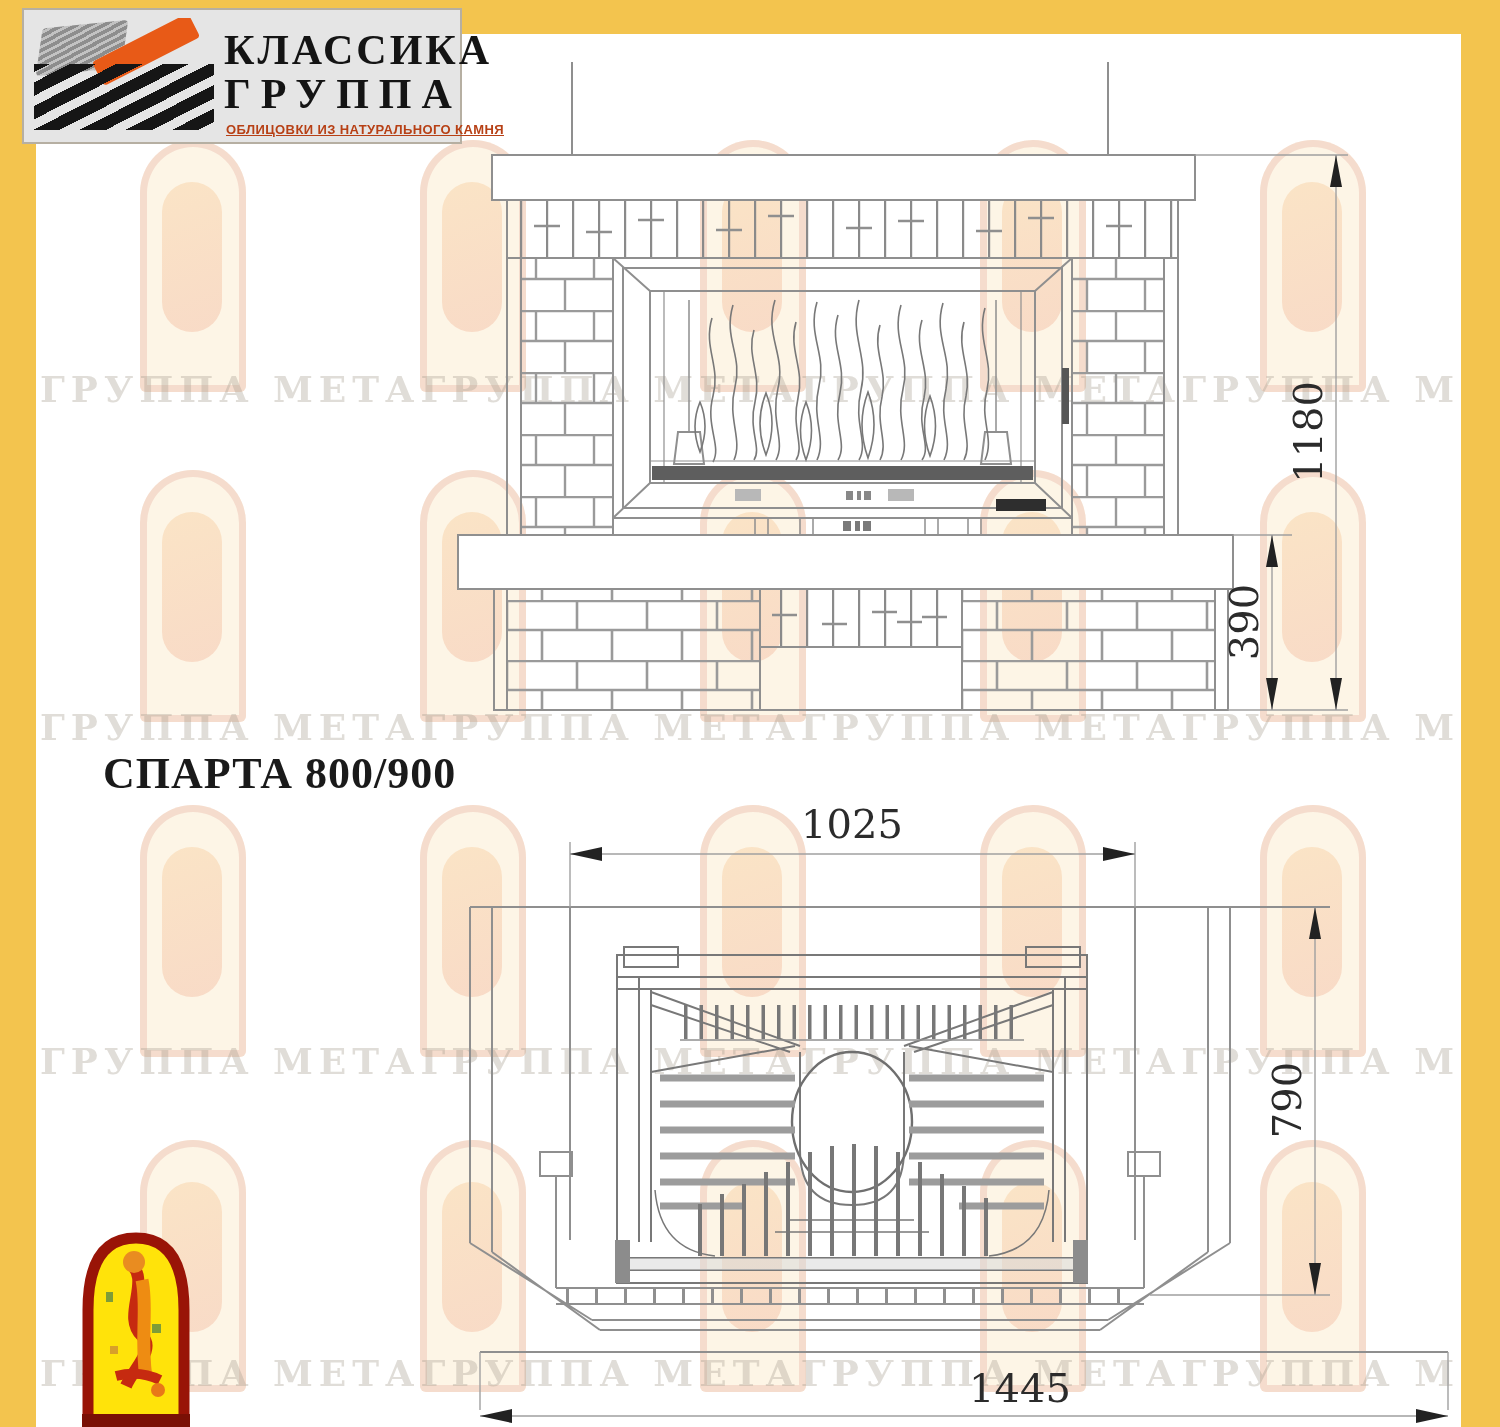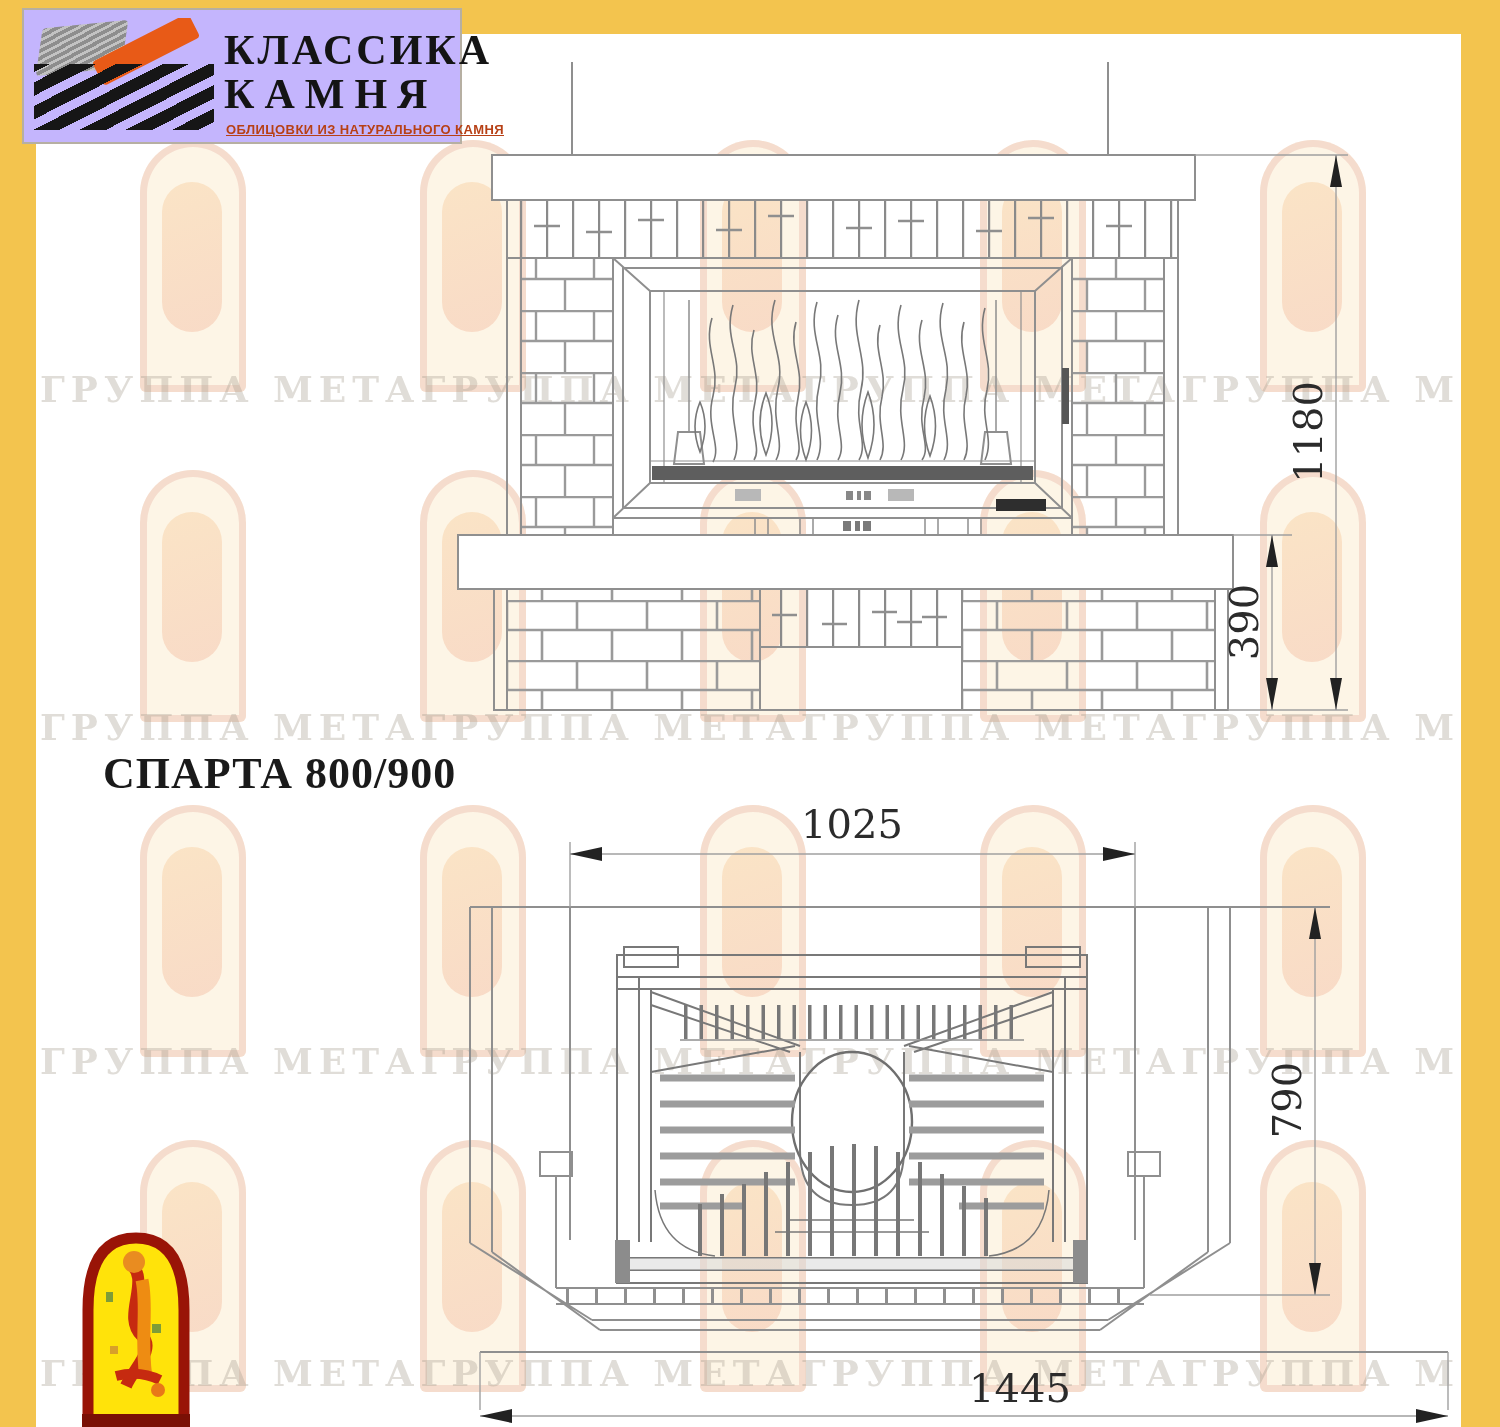--- a/index.html
+++ b/index.html
@@ -15,21 +15,21 @@
   .wm-arch{position:absolute;width:106px;height:252px;border-radius:53px 53px 6px 6px;
            background:rgba(253,243,226,0.85);
            box-shadow:inset 0 0 0 7px rgba(241,211,196,0.75);}
   .wm-arch::after{content:"";position:absolute;left:22px;top:42px;width:60px;height:150px;
            border-radius:30px;
            background:linear-gradient(160deg,rgba(246,196,138,0.35),rgba(236,150,118,0.28));}
   .wm-text{position:absolute;left:40px;width:1440px;white-space:nowrap;overflow:hidden;
            font-family:"DejaVu Serif",serif;font-weight:bold;font-size:36px;
            letter-spacing:6px;color:rgba(166,158,144,0.35);}
   
-  .logo-box{position:absolute;left:22px;top:8px;width:436px;height:132px;background:#c4b5fd;
+  .logo-box{position:absolute;left:22px;top:8px;width:436px;height:132px;background:#e5e5e5;
             border:2px solid #b6afa2;z-index:6;}
   .logo-art{position:absolute;left:10px;top:8px;width:180px;height:114px;overflow:hidden;}
   .logo-gray{position:absolute;left:6px;top:6px;width:84px;height:48px;border-radius:4px;
             background:repeating-linear-gradient(-25deg,#8d8d8d 0 4px,#c2c2c2 4px 7px);
             transform:skewX(-14deg) rotate(-6deg);}
   .logo-orange{position:absolute;left:58px;top:18px;width:108px;height:27px;border-radius:4px;
             background:#E85A17;transform:rotate(-27deg);}
   .logo-black{position:absolute;left:-6px;top:46px;width:190px;height:66px;
             background:repeating-linear-gradient(-27deg,rgba(0,0,0,0) 0 9px,#161616 9px 21px);}
   .brand-line1{position:absolute;left:200px;top:16px;font-family:"Liberation Serif",serif;
@@ -81,21 +81,21 @@
   <div class="frame frame-left"></div>
   <div class="frame frame-right"></div>
 
   <div class="logo-box">
     <div class="logo-art">
       <div class="logo-gray"></div>
       <div class="logo-orange"></div>
       <div class="logo-black"></div>
     </div>
     <div class="brand-line1">КЛАССИКА</div>
-    <div class="brand-line2">КАМНЯ</div>
+    <div class="brand-line2">ГРУППА</div>
     <div class="brand-tagline">ОБЛИЦОВКИ ИЗ НАТУРАЛЬНОГО КАМНЯ</div>
   </div>
 
   <div class="model-title">СПАРТА 800/900</div>
 
   <svg class="drawing" style="left:440px;top:50px;" width="920" height="680" viewBox="440 50 920 680">
     <defs>
       <pattern id="pBond1" width="58" height="62" patternUnits="userSpaceOnUse">
         <path d="M0,1 H58 M0,31 H58 M14,0 V31 M43,31 V62" stroke="#9a9a9a" stroke-width="2.4" fill="none"></path>
       </pattern>

